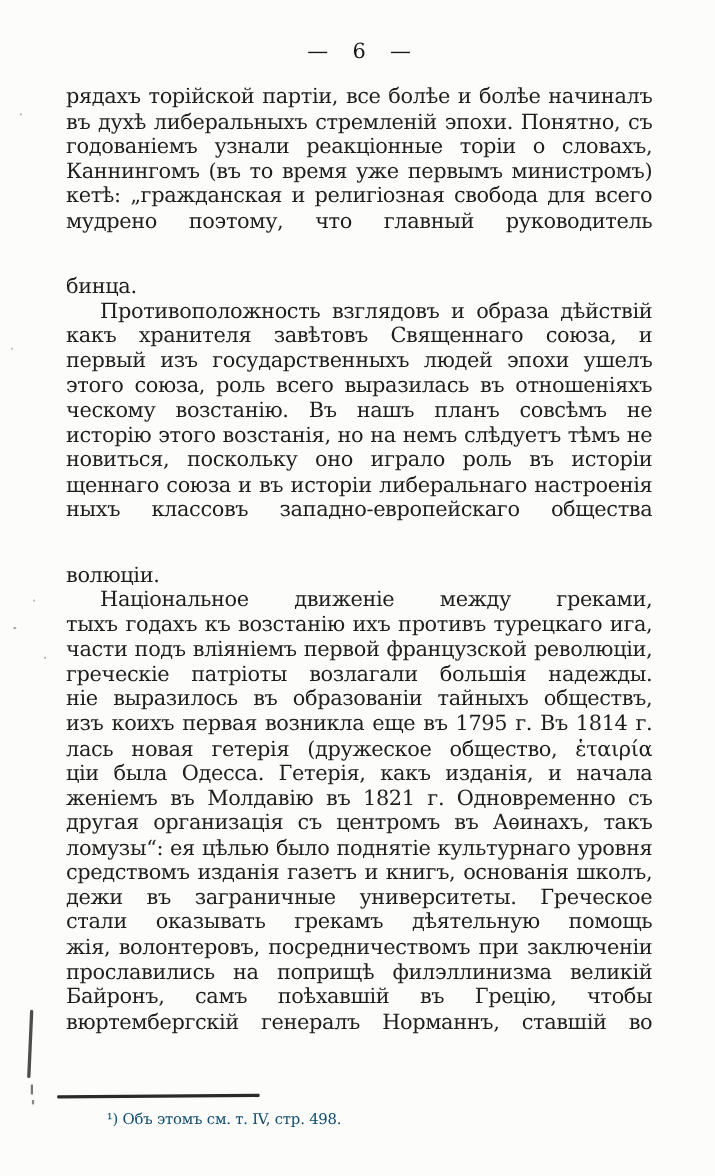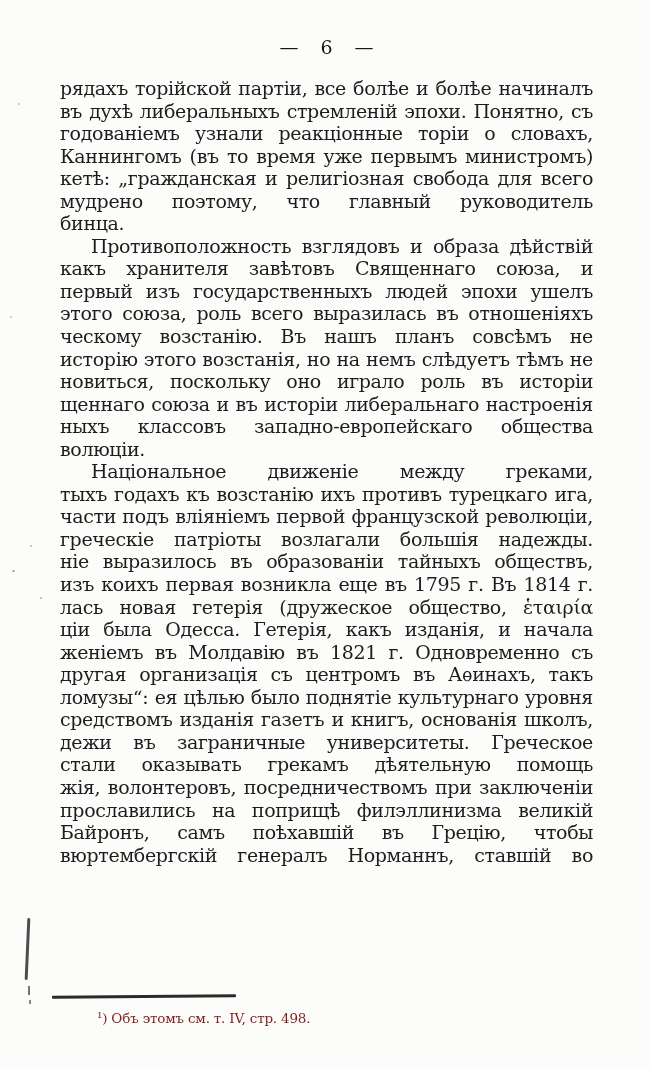--- a/index.html
+++ b/index.html
@@ -43,39 +43,40 @@
     height: 22.55px;
     overflow: hidden;
     text-align: justify;
     text-align-last: justify;
   }
   .line.indent {
     text-indent: 31px;
   }
   .line.end {
     text-align-last: left;
+    margin-top: 37px;
   }
   .footnote-rule {
     position: absolute;
     left: 52px;
     top: 995px;
     width: 184px;
     height: 3px;
     background: #2a2a2a;
     transform: rotate(-0.4deg);
     border-radius: 1px;
   }
   .footnote {
     position: absolute;
     left: 97px;
     top: 1010px;
     width: 450px;
     font-size: 13.5px;
     letter-spacing: -0.2px;
-    color: #7f1d1d;
+    color: #0c4a6e;
   }
   
   .artifact {
     position: absolute;
     background: #3a3a3a;
     border-radius: 50%;
   }
   .streak {
     position: absolute;
     left: 26px;

